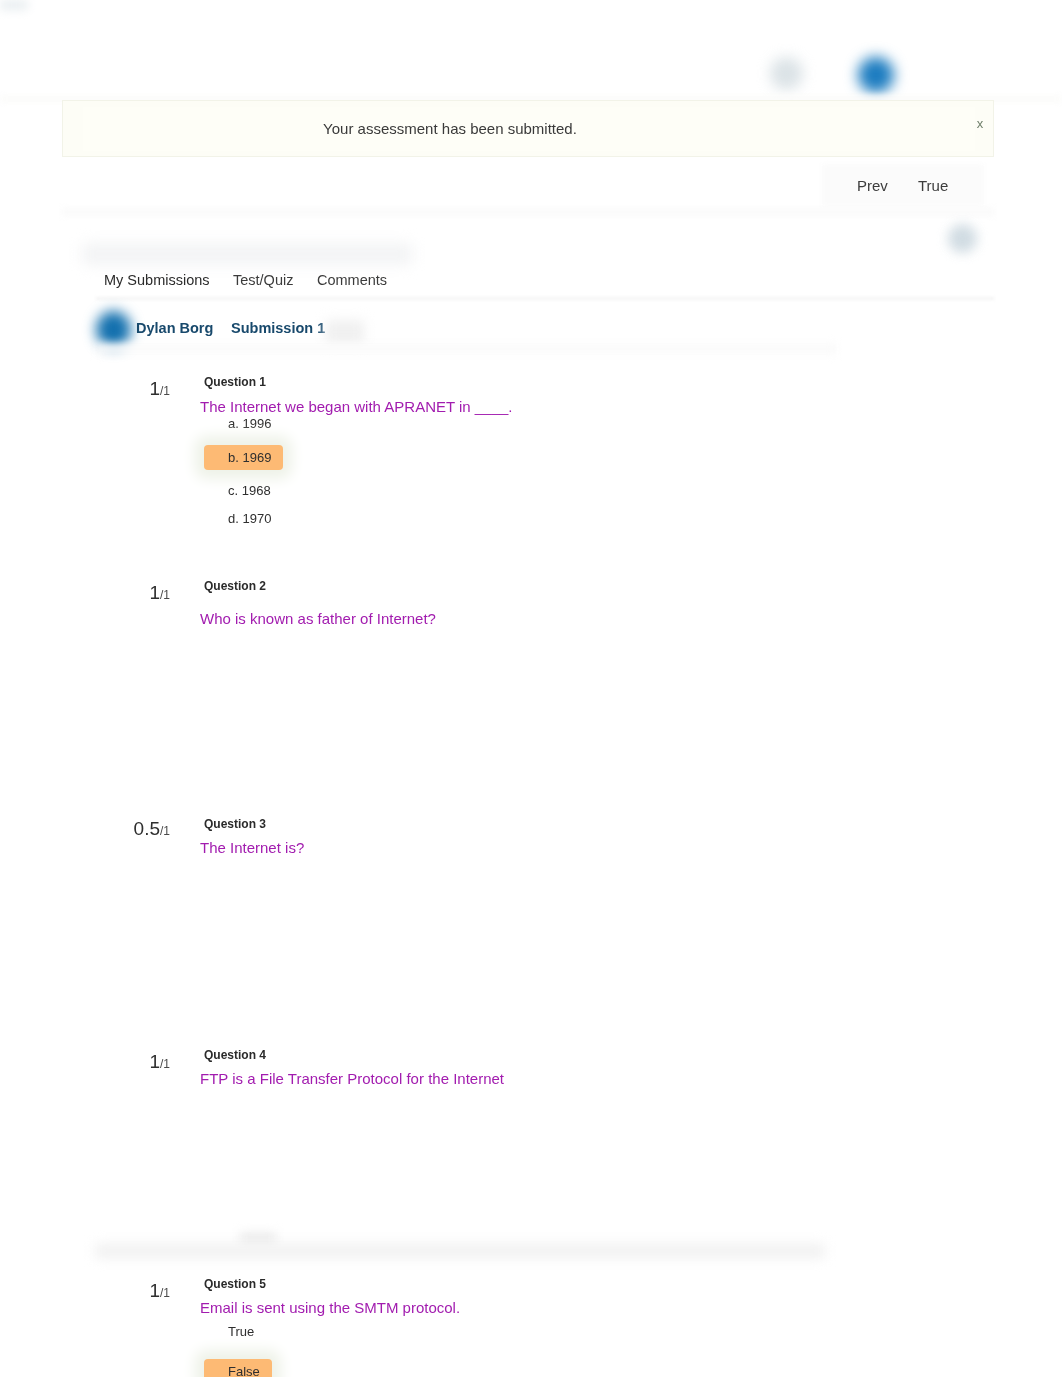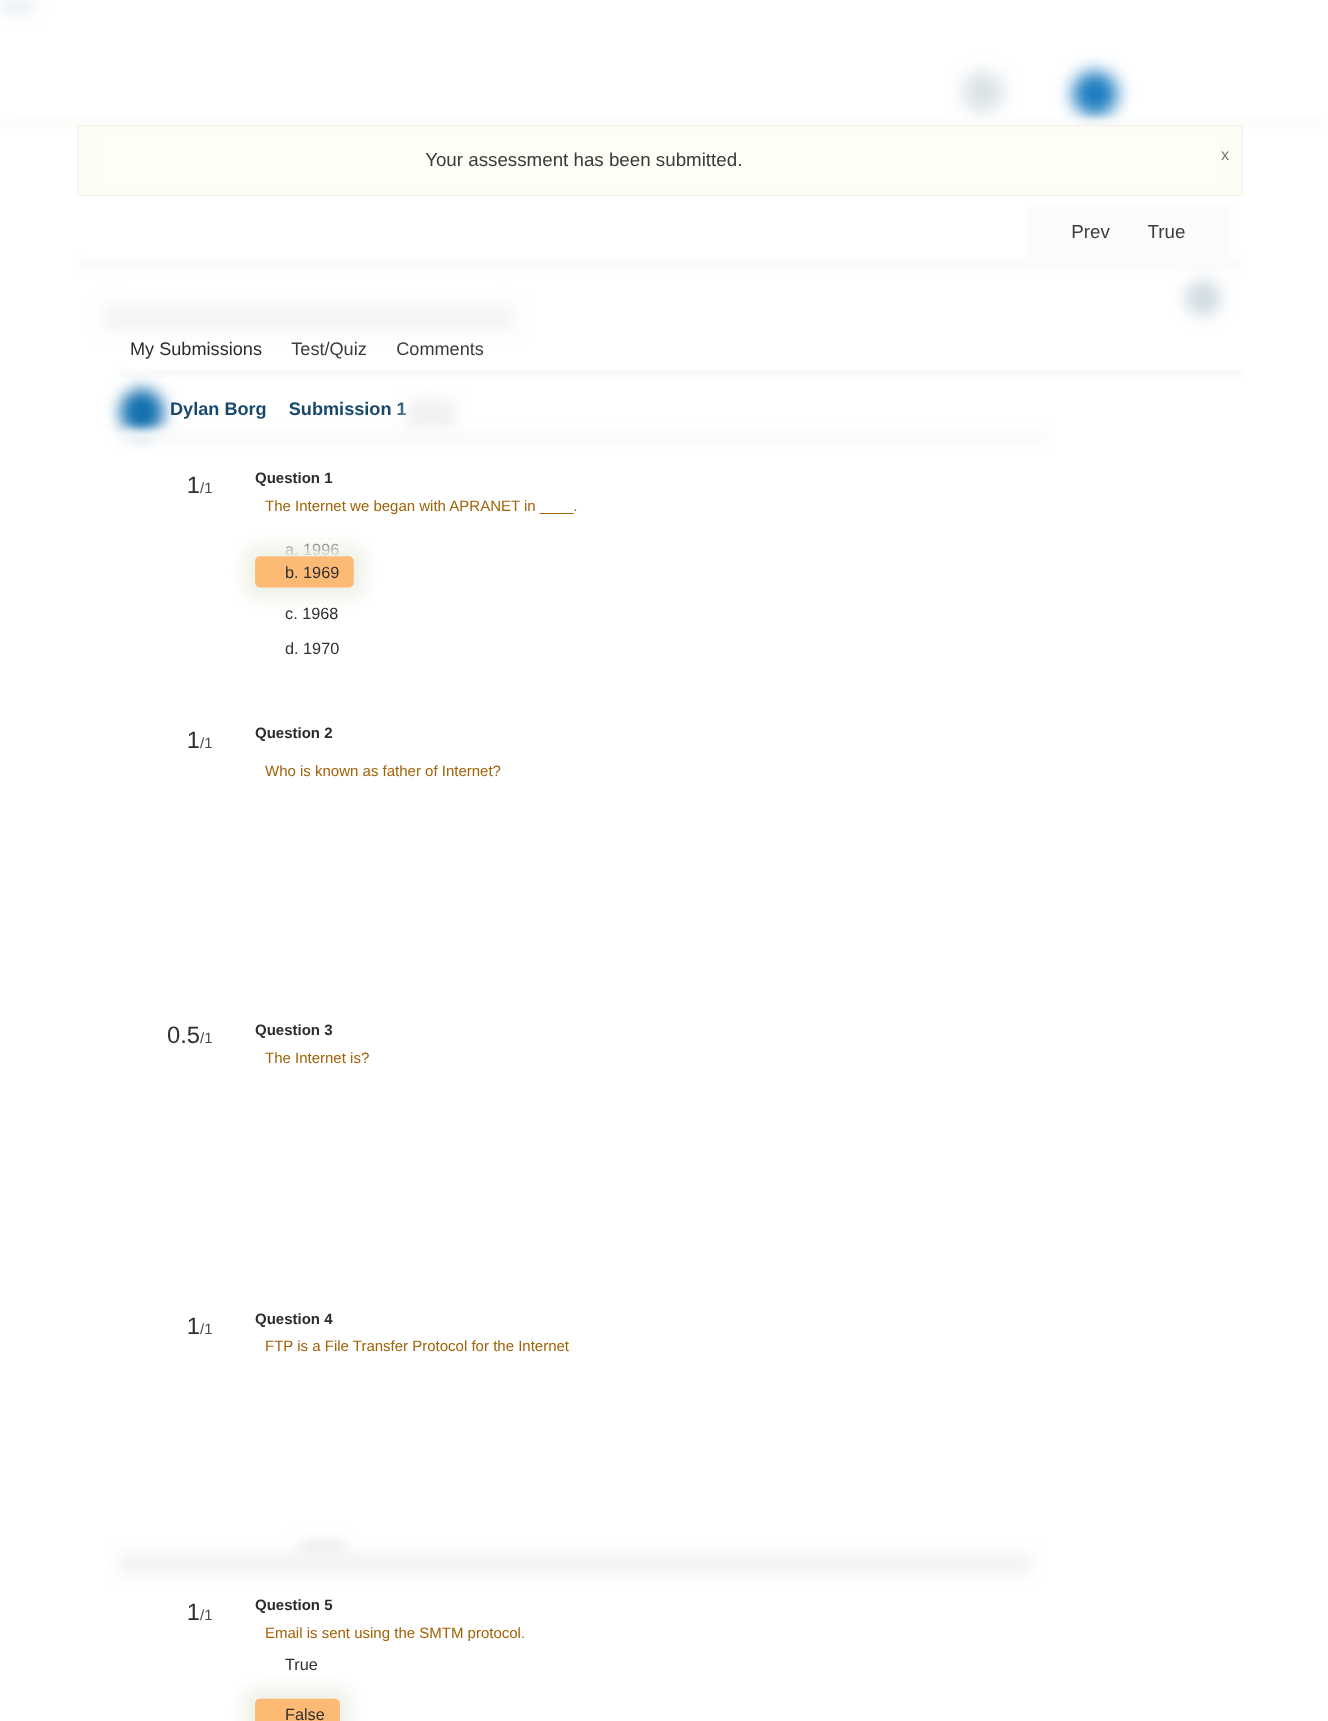--- a/index.html
+++ b/index.html
@@ -71,21 +71,20 @@
     background: #fefef7;
   }
   #banner-text {
     position: absolute;
     left: 0; top: 100px;
     width: 900px;
     text-align: center;
     line-height: 57px;
     font-size: 15px;
     color: #3a3a3a;
-    padding-left: 17px;
   }
   #banner-close {
     position: absolute;
     left: 971px; top: 115px;
     width: 18px; height: 18px;
     font-size: 13px;
     color: #6f7f6a;
     text-align: center;
     line-height: 18px;
     cursor: pointer;
@@ -246,23 +245,23 @@
 
   .qtitle {
     position: absolute;
     left: 204px;
     font-size: 12px;
     font-weight: 700;
     color: #2b2b2b;
   }
   .qtext {
     position: absolute;
-    left: 212px;
-    font-size: 12px;
-    color: #a16207;
+    left: 200px;
+    font-size: 15px;
+    color: #a21caf;
   }
   .opt {
     position: absolute;
     left: 204px;
     font-size: 13px;
     color: #2f2f2f;
     padding: 5px 12px 5px 24px;
     border-radius: 4px;
     white-space: nowrap;
   }
@@ -331,21 +330,21 @@
 <div id="submitter-rule"></div>
 
 <div id="questions">
 
   <div class="qrow" style="top:373px">
     <div class="score" style="top:5px">
       <span class="pts">1</span><span class="den">/1</span>
     </div>
     <div class="qtitle" style="top:2px">Question 1</div>
     <div class="qtext" style="top:25px">The Internet we began with APRANET in ____.</div>
-    <div class="opt" style="top:54px">a. 1996</div>
+    <div class="opt" style="top:38px">a. 1996</div>
     <div class="opt selected" style="top:72px">b. 1969</div>
     <div class="opt" style="top:105px">c. 1968</div>
     <div class="opt" style="top:133px">d. 1970</div>
   </div>
 
   <div class="qrow" style="top:577px">
     <div class="score" style="top:5px">
       <span class="pts">1</span><span class="den">/1</span>
     </div>
     <div class="qtitle" style="top:2px">Question 2</div>

